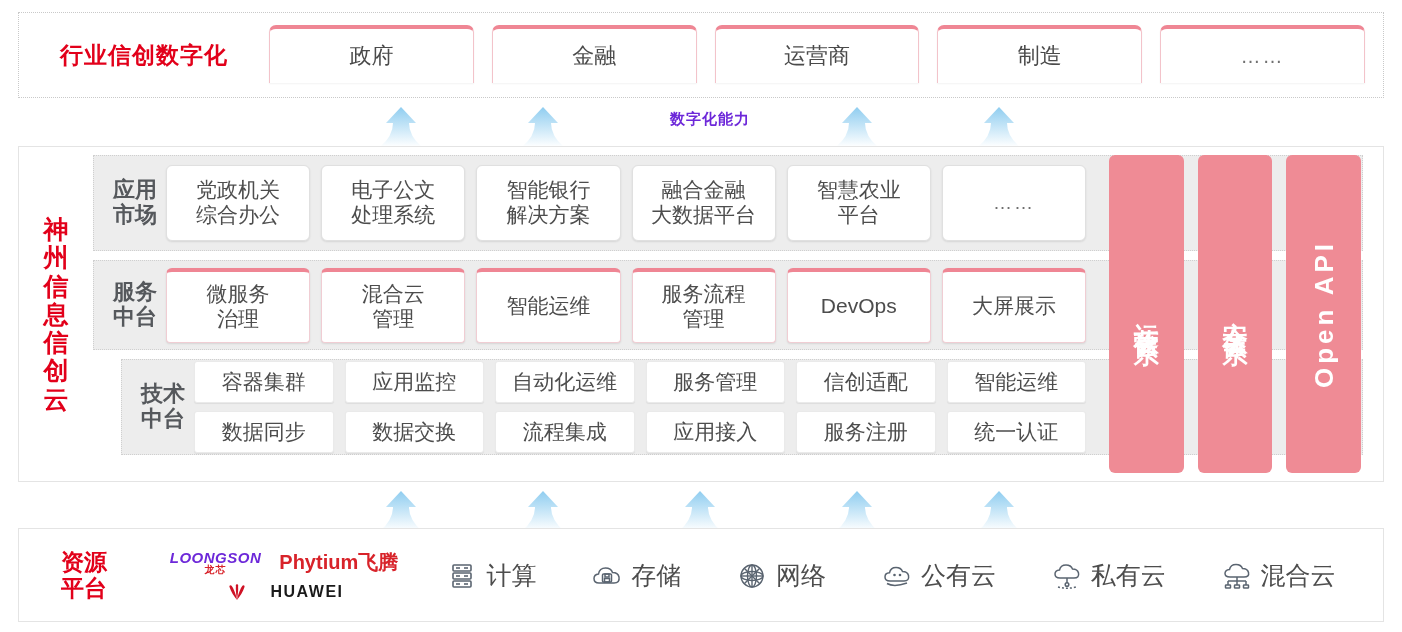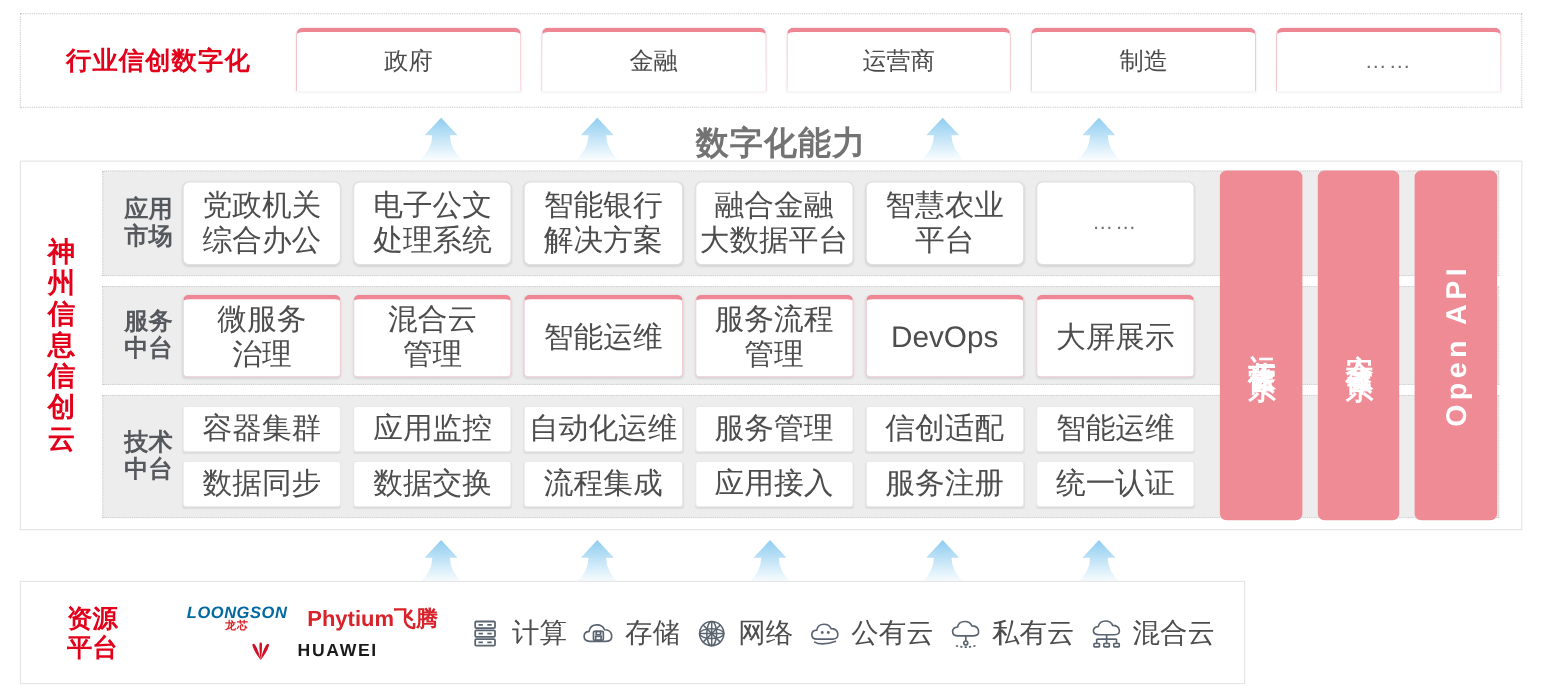--- a/index.html
+++ b/index.html
@@ -36,21 +36,21 @@
   
   .arrow-strip{position:absolute;left:0;width:1402px;height:44px;}
   .arrow-strip.top{top:104px;}
   .arrow-strip.bottom{top:488px;}
   .arw{
     position:absolute;bottom:0;width:46px;height:42px;
   }
   .arw svg{display:block;width:46px;height:42px;}
   .cap-label{
     position:absolute;left:620px;top:110px;width:180px;
-    text-align:center;color:#737373;font-size:30px;font-weight:bold;
+    text-align:center;color:#6d28d9;font-size:15px;font-weight:bold;
     letter-spacing:1px;
   }
 
   
   .cloud-box{
     position:absolute;left:18px;top:146px;width:1366px;height:336px;
     border:1px solid #e4e4e4;box-sizing:border-box;background:#fff;
     display:flex;
   }
   .cloud-title{
@@ -63,32 +63,32 @@
   .cloud-rows{
     flex:1 1 auto;position:relative;padding:8px 20px 8px 0;
     display:flex;flex-direction:column;gap:9px;
   }
   .row{
     background:#ededed;border:1px dotted #cfcfcf;box-sizing:border-box;
     display:flex;align-items:center;padding:8px 10px;
   }
   .row.r1{height:96px;}
   .row.r2{height:90px;}
-  .row.r3{height:112px;}
+  .row.r3{height:96px;margin-left:28px;}
   .row-label{
     width:62px;flex:0 0 auto;text-align:center;color:#55585c;
     font-weight:bold;font-size:22px;line-height:1.12;
   }
   .row-label span{display:block;}
   .cards{flex:1 1 auto;display:flex;gap:11px;height:100%;align-items:center;}
 
   .card{
     flex:1 1 0;background:#ffffff;border-radius:6px;
     display:flex;flex-direction:column;align-items:center;justify-content:center;
-    font-size:27px;color:#4d4d4d;line-height:1.18;text-align:center;
+    font-size:21px;color:#4d4d4d;line-height:1.18;text-align:center;
     box-shadow:0 1px 2px rgba(0,0,0,.10);
   }
   .card.app{height:74px;border:1px solid #e0e0e0;}
   .card.app.dots{font-size:19px;letter-spacing:2px;color:#6e6e6e;}
   .card.svc{
     height:70px;border:1px solid #f0cdd3;border-top:4px solid #ef8694;
     border-radius:6px 6px 4px 4px;
   }
   .card.tech{
     height:40px;border:1px solid #eaeaea;border-radius:3px;
@@ -111,37 +111,37 @@
     writing-mode:vertical-rl;text-orientation:upright;
     font-size:25px;font-weight:bold;letter-spacing:6px;line-height:1;
   }
   .pillar .vtxt.lat{
     writing-mode:vertical-rl;text-orientation:mixed;
     transform:rotate(180deg);letter-spacing:4px;font-size:26px;
   }
 
   
   .resource-box{
-    position:absolute;left:18px;top:528px;width:1114px;height:94px;
+    position:absolute;left:18px;top:528px;width:1366px;height:94px;
     border:1px solid #e4e4e4;box-sizing:border-box;background:#fff;
     display:flex;align-items:center;
   }
   .res-title{
     width:130px;flex:0 0 auto;text-align:center;color:#e2001a;
     font-weight:bold;font-size:23px;line-height:1.15;
   }
   .res-title span{display:block;}
   .vendor-logos{
     width:270px;flex:0 0 auto;display:flex;flex-direction:column;
     align-items:center;justify-content:center;gap:7px;
   }
   .vendor-row{display:flex;align-items:center;gap:18px;}
   .logo-loongson{display:flex;flex-direction:column;align-items:center;line-height:1;}
   .logo-loongson .en{
-    color:#0369a1;font-weight:bold;font-style:italic;font-size:15px;letter-spacing:.5px;
+    color:#6d28d9;font-weight:bold;font-style:italic;font-size:15px;letter-spacing:.5px;
   }
   .logo-loongson .cn{color:#d8232a;font-size:10px;font-weight:bold;letter-spacing:1px;}
   .logo-phytium{color:#d8232a;font-weight:bold;font-size:20px;letter-spacing:0;}
   .logo-huawei{display:flex;align-items:center;gap:22px;}
   .logo-huawei .mark{width:24px;height:18px;}
   .logo-huawei .name{color:#1a1a1a;font-weight:bold;font-size:16px;letter-spacing:1.5px;}
 
   .res-items{flex:1 1 auto;display:flex;align-items:center;justify-content:space-around;padding-right:20px;}
   .res-item{display:flex;align-items:flex-end;gap:8px;color:#4d4d4d;font-size:25px;}
   .res-item .ic{width:32px;height:32px;flex:0 0 auto;}

